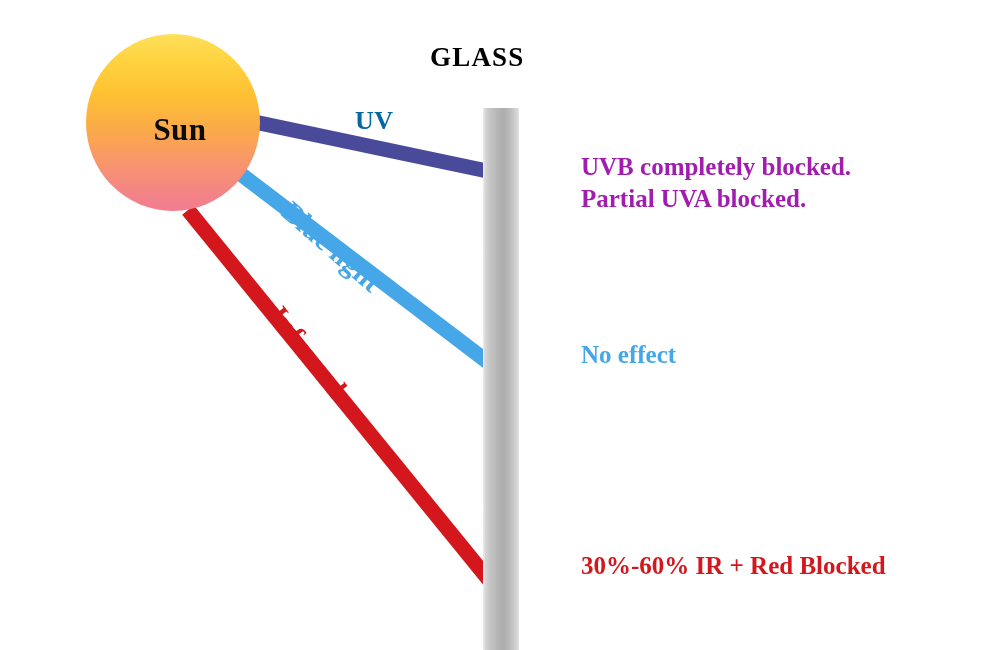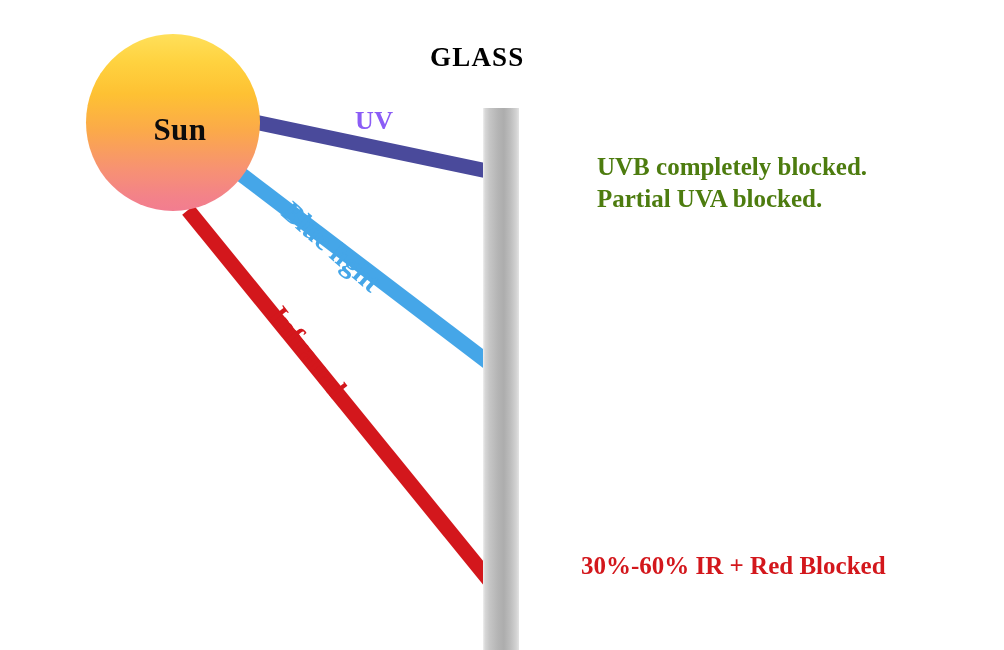--- a/index.html
+++ b/index.html
@@ -91,21 +91,21 @@
     position: absolute;
     font-weight: bold;
     font-family: "Liberation Serif", "DejaVu Serif", serif;
     white-space: nowrap;
     z-index: 5;
   }
   .label-uv {
     left: 355px;
     top: 106px;
     font-size: 26px;
-    color: #8b5cf6;
+    color: #0369a1;
     letter-spacing: 0.5px;
   }
   .label-blue {
     left: 297px;
     top: 195px;
     font-size: 29px;
     color: #45a6e8;
     transform: rotate(41deg);
     transform-origin: left top;
   }
@@ -124,22 +124,21 @@
     font-weight: bold;
     font-family: "Liberation Serif", "DejaVu Serif", serif;
     white-space: pre-line;
     line-height: 1.26;
     z-index: 5;
   }
   .note-uv {
     left: 581px;
     top: 151px;
     font-size: 25px;
-    color: #4d7c0f;
-    margin-left: 16px;
+    color: #a21caf;
   }
   .note-blue {
     left: 581px;
     top: 339px;
     font-size: 25px;
     color: #45a6e8;
   }
   .note-ir {
     left: 581px;
     top: 550px;
@@ -165,15 +164,16 @@
 
   <div class="glass-title">GLASS</div>
   <div class="glass-bar"></div>
 
   <div class="ray-label label-uv">UV</div>
   <div class="ray-label label-blue">Blue light</div>
   <div class="ray-label label-ir">Infrared</div>
 
   <div class="note note-uv">UVB completely blocked.
 Partial UVA blocked.</div>
+  <div class="note note-blue">No effect</div>
   <div class="note note-ir">30%-60% IR + Red Blocked</div>
 
 </div>
 
 </body></html>

